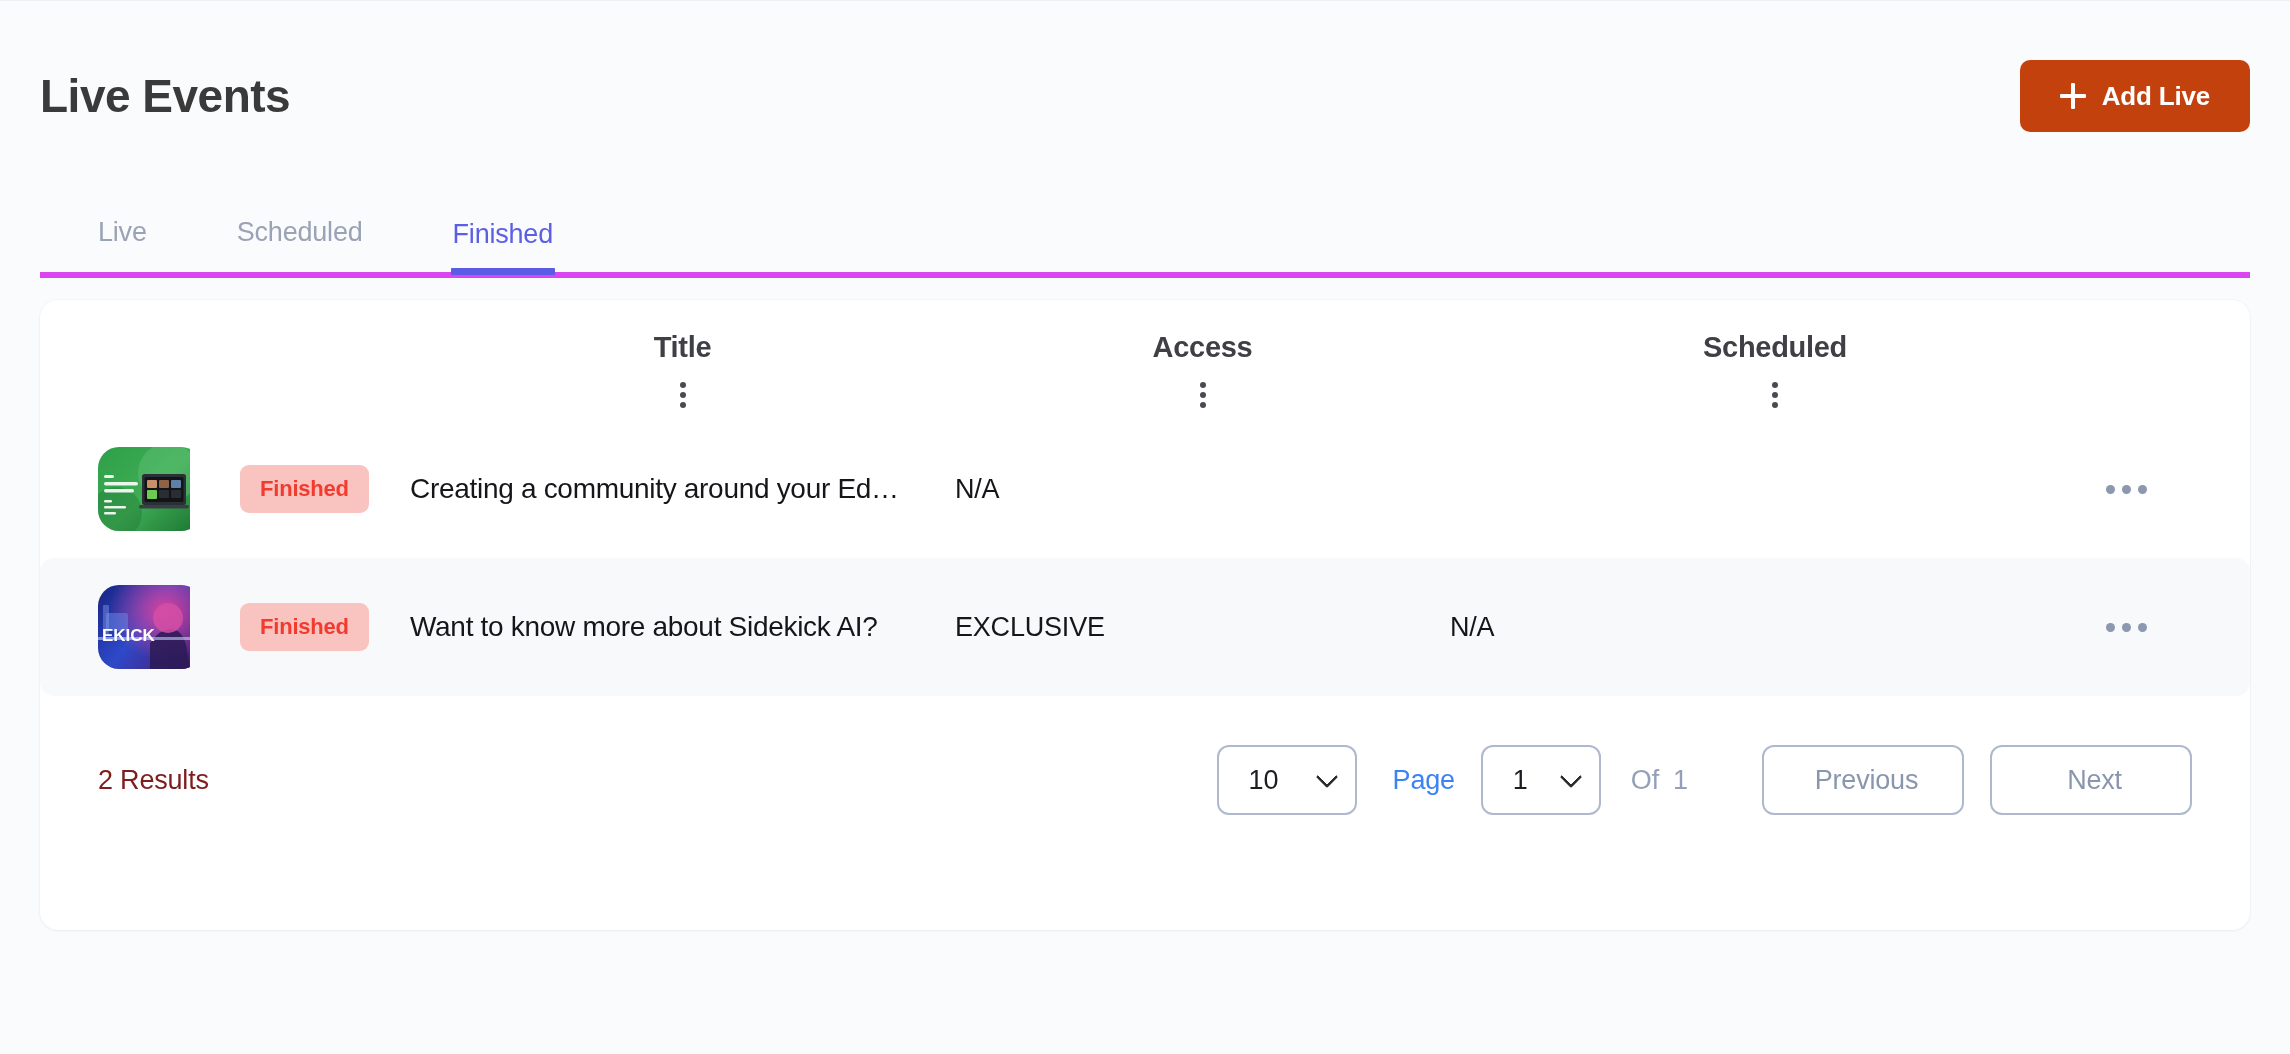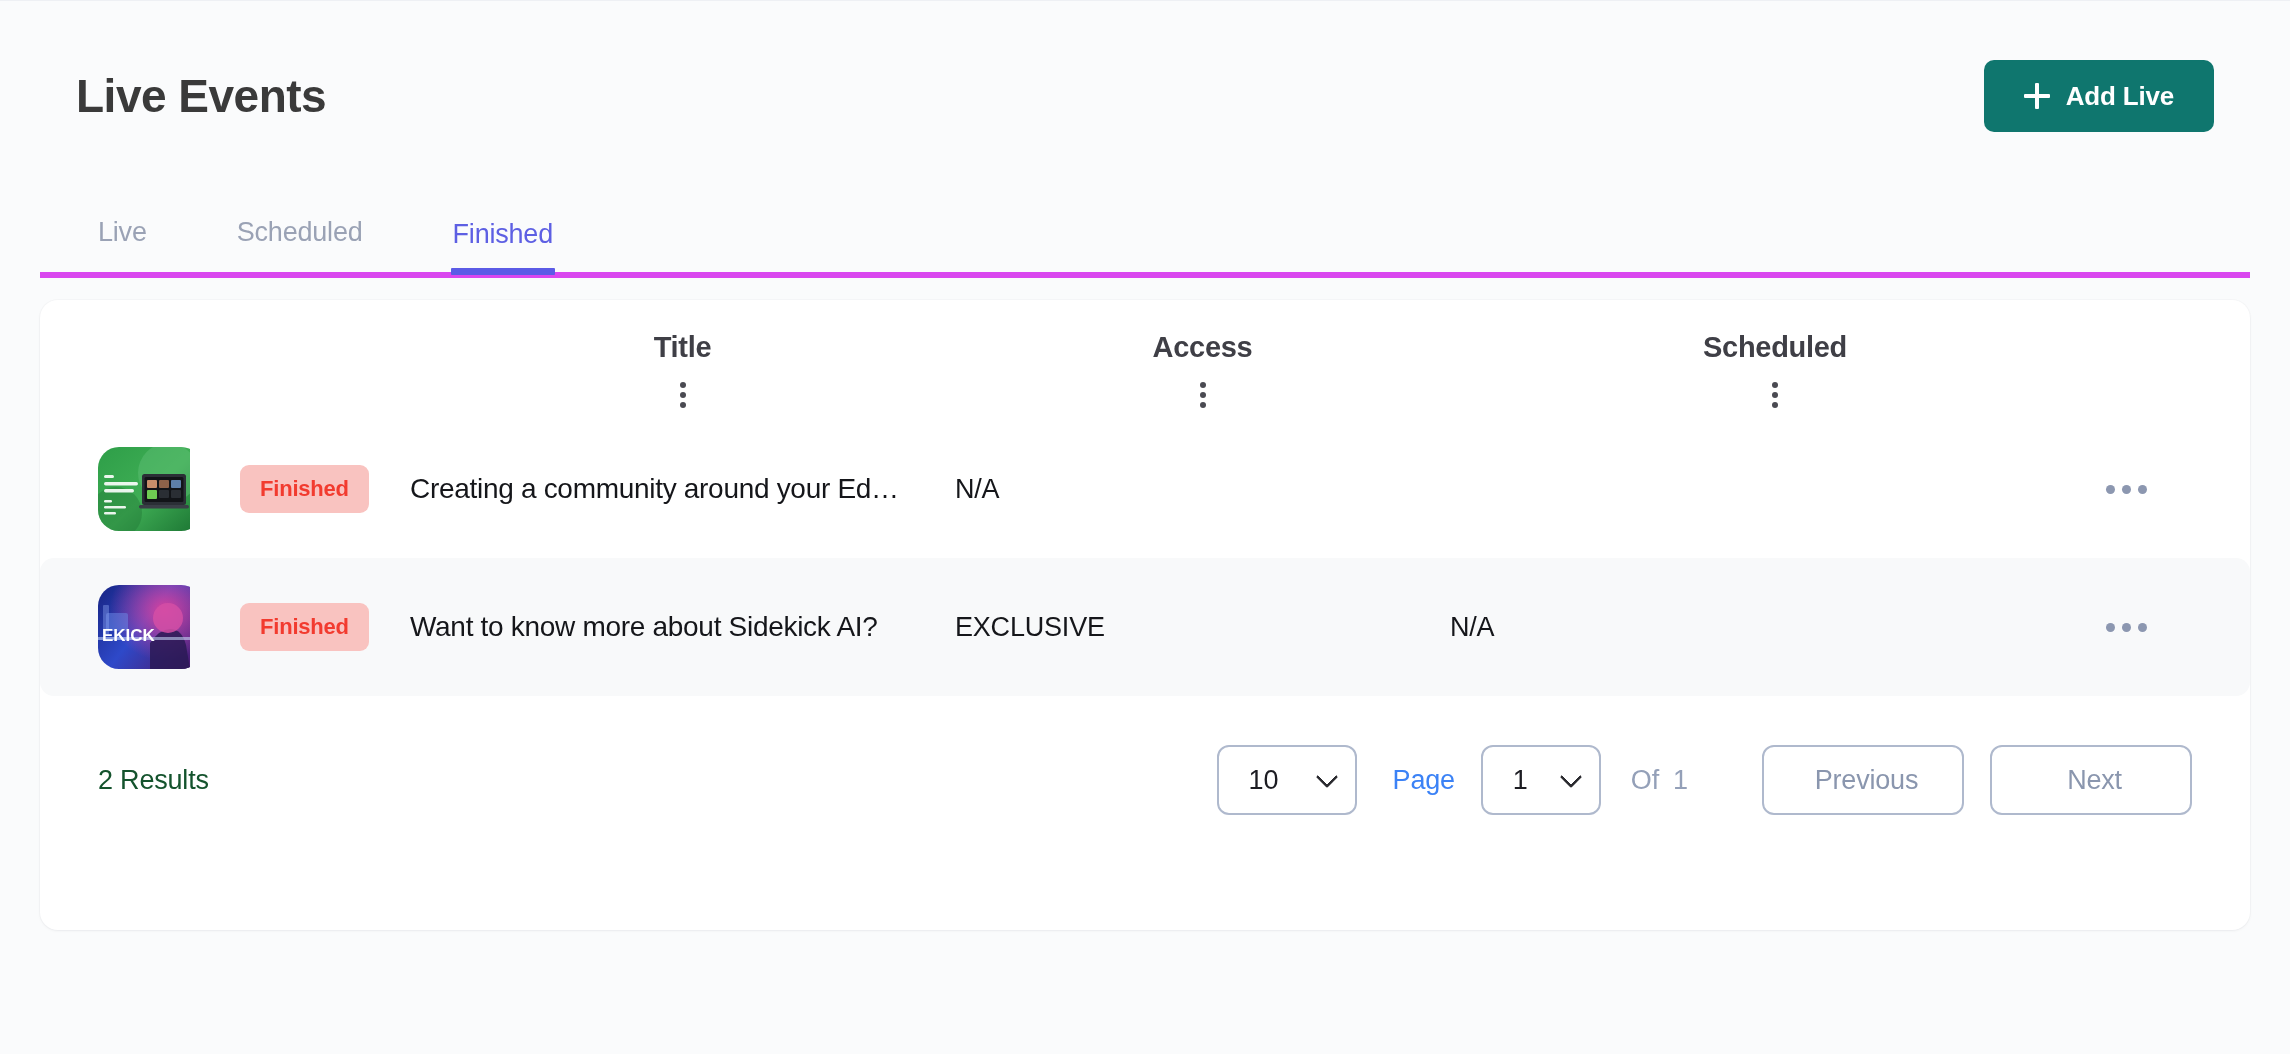--- a/index.html
+++ b/index.html
@@ -19,38 +19,38 @@
     background: #FAFBFC;
     border-top: 1px solid #EEF0F4;
     overflow: hidden;
   }
 
   
   .header {
     display: flex;
     align-items: center;
     justify-content: space-between;
-    padding: 0 76px;
+    padding: 0 40px;
     height: 190px;
   }
 
   .page-title {
     font-size: 46px;
     font-weight: 700;
     color: #3A3A3A;
     letter-spacing: -0.5px;
     line-height: 1;
   }
 
   .add-live-btn {
     display: flex;
     align-items: center;
     justify-content: center;
     gap: 16px;
-    background: #0f766e;
+    background: #c2410c;
     color: #FFFFFF;
     border: none;
     border-radius: 10px;
     height: 72px;
     padding: 0 40px;
     font-size: 26px;
     font-weight: 700;
     font-family: "Liberation Sans", sans-serif;
     cursor: pointer;
     letter-spacing: -0.2px;
@@ -211,21 +211,21 @@
 
   
   .footer {
     display: flex;
     align-items: center;
     height: 168px;
     padding: 0 58px 0 58px;
   }
   .results {
     font-size: 27px;
-    color: #14532d;
+    color: #7f1d1d;
     letter-spacing: -0.2px;
   }
   .pager {
     margin-left: auto;
     display: flex;
     align-items: center;
     gap: 0;
   }
   .select-box {
     position: relative;

